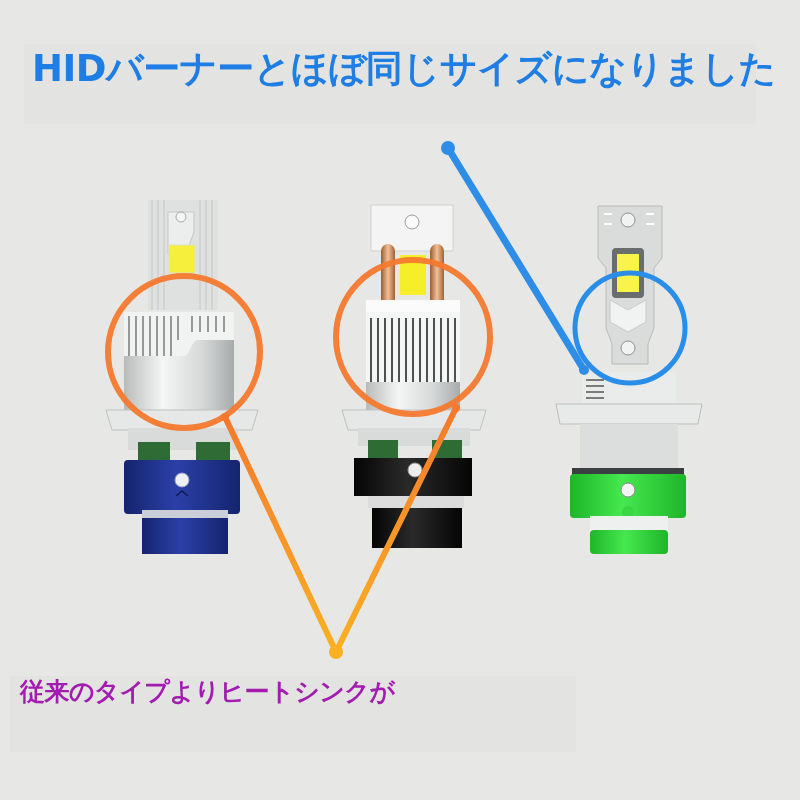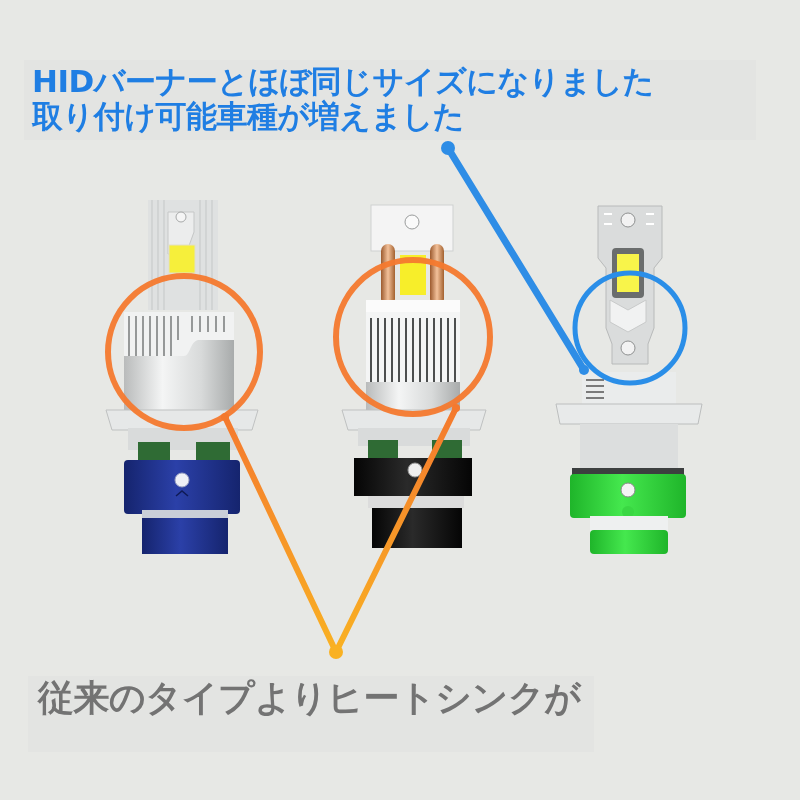--- a/index.html
+++ b/index.html
@@ -12,22 +12,22 @@
     .stage { position: absolute; left: 0; top: 0; width: 800px; height: 800px; }
 
     .caption {
       position: absolute;
       background: #e3e4e2;
       font-weight: bold;
       line-height: 1.12;
       letter-spacing: -0.5px;
       white-space: nowrap;
     }
-    .caption-top { left: 24px; top: 60px; width: 732px; height: 80px; color: #1f7ee3; font-size: 31px; padding: 4px 0 0 8px; box-sizing: border-box; }
-    .caption-bottom { left: 28px; top: 676px; width: 566px; height: 76px; color: #737373; font-size: 36px; padding: 2px 0 0 10px; box-sizing: border-box; }
+    .caption-top { left: 24px; top: 44px; width: 732px; height: 80px; color: #1f7ee3; font-size: 37px; padding: 4px 0 0 8px; box-sizing: border-box; }
+    .caption-bottom { left: 10px; top: 676px; width: 566px; height: 76px; color: #a21caf; font-size: 25px; padding: 2px 0 0 10px; box-sizing: border-box; }
     .caption .line { display: block; }
 
     svg.art { position: absolute; left: 0; top: 0; }
   </style>
 </head>
 <body>
 
 <div class="stage">
 
   <svg class="art" width="800" height="800" viewBox="0 0 800 800">
@@ -197,20 +197,19 @@
 
     <g>
       <line x1="448" y1="148" x2="584" y2="370" stroke="#2e8de6" stroke-width="7" stroke-linecap="round"></line>
       <circle cx="448" cy="148" r="7" fill="#2e8de6"></circle>
       <circle cx="584" cy="370" r="5" fill="#2e8de6"></circle>
     </g>
   </svg>
 
   <div class="caption caption-top">
     <span class="line">HIDバーナーとほぼ同じサイズになりました</span>
-    <span class="line">取り付け可能車種が増えました</span>
   </div>
 
   <div class="caption caption-bottom">
     <span class="line">従来のタイプよりヒートシンクが</span>
   </div>
 
 </div>
 
 </body></html>

